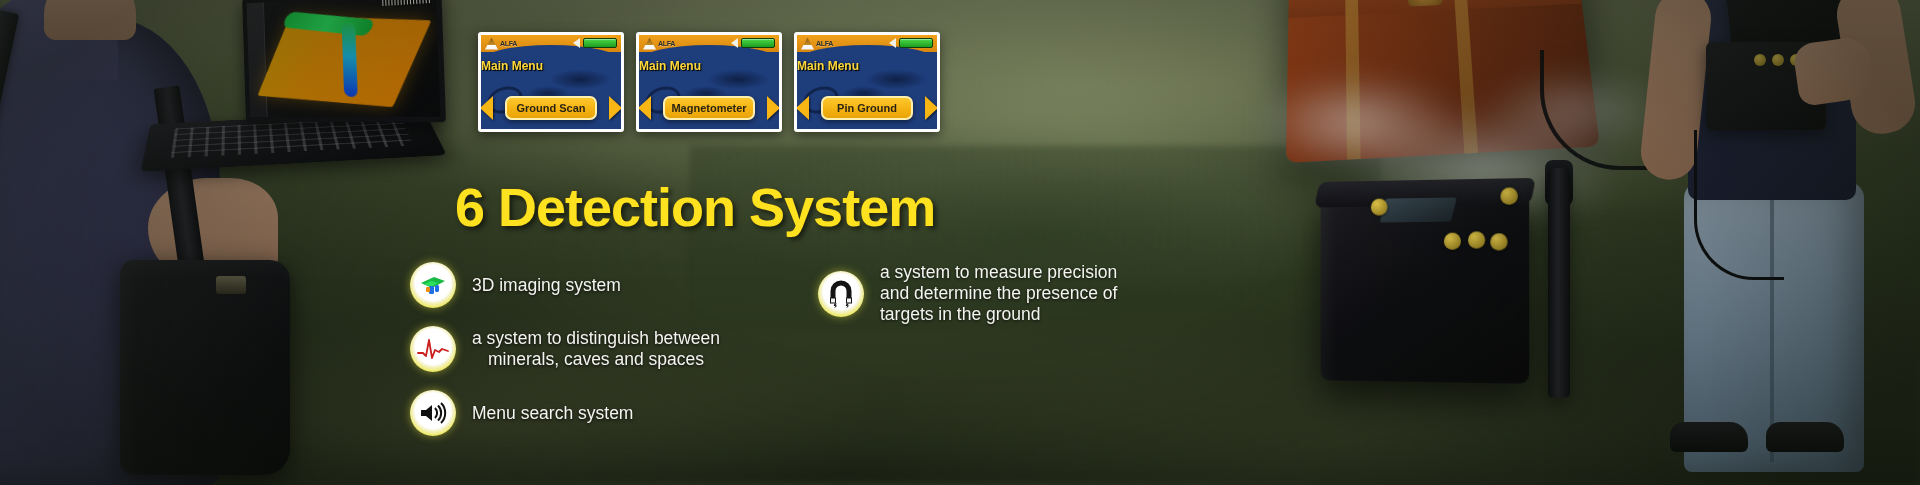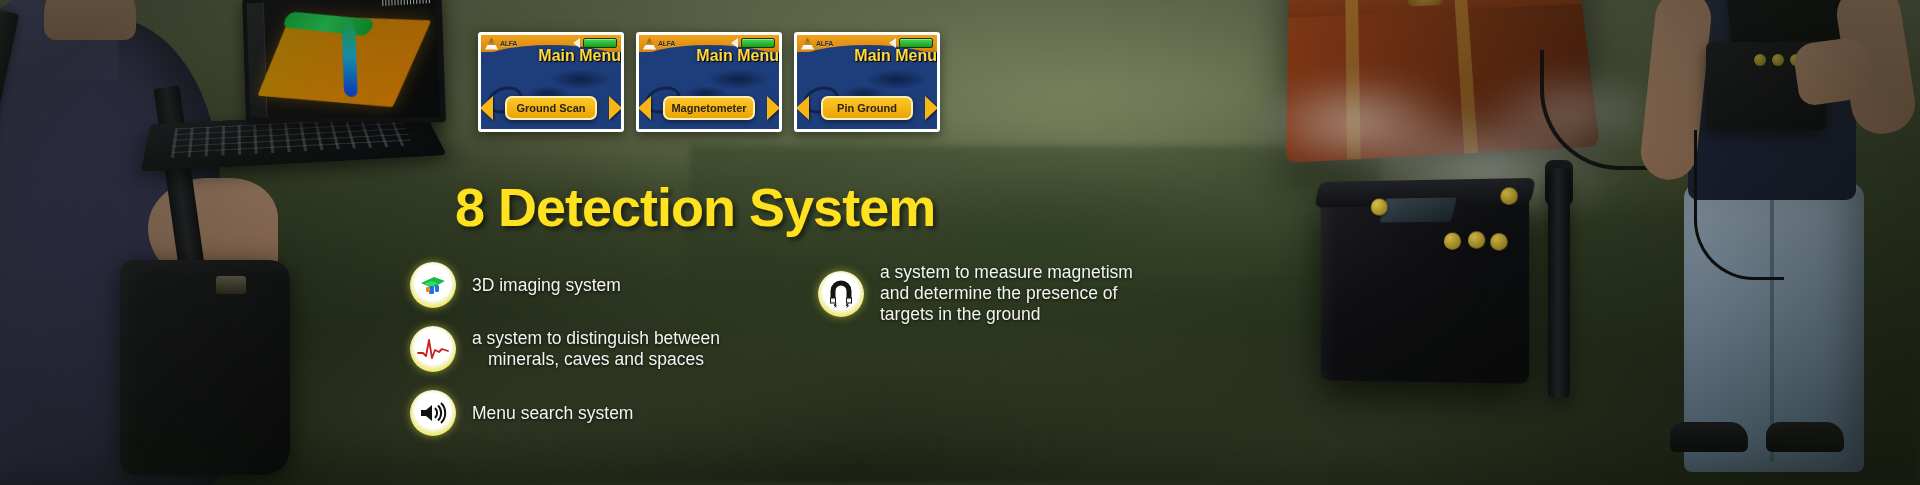--- a/index.html
+++ b/index.html
@@ -207,23 +207,23 @@
     position:relative;
   }
   .battery {
     width:34px; height:10px;
     border:1px solid #0c3d0c;
     border-radius:2px;
     background:linear-gradient(180deg,#4bd94b,#1d9b1d);
     box-shadow:inset 0 1px 0 rgba(255,255,255,.4);
   }
   .card-title {
-    position:absolute; top:12px; left:0; width:100%;
-    text-align:right;
-    font-size:16px; font-weight:bold;
+    position:absolute; top:24px; left:0; width:100%;
+    text-align:left;
+    font-size:12px; font-weight:bold;
     color:#ffd83a;
     text-shadow:1px 1px 0 #000, 0 0 3px rgba(0,0,0,.6);
     z-index:3;
   }
   .card-bgart {
     position:absolute; right:4px; top:26px; width:92px; height:46px;
     background:
       radial-gradient(ellipse 44px 14px at 60% 40%, rgba(12,28,62,.95), transparent 70%),
       radial-gradient(ellipse 30px 10px at 25% 70%, rgba(12,28,62,.9), transparent 70%);
     opacity:.9;
@@ -538,21 +538,21 @@
       <div class="card-bgart2"></div>
       <div class="card-row">
         <span class="arrow arrow-left"></span>
         <span class="pill">Pin Ground</span>
         <span class="arrow arrow-right"></span>
       </div>
     </div>
 
   </div>
 
-  <div class="headline">8 Detection System</div>
+  <div class="headline">6 Detection System</div>
 
   <div class="features">
 
     <div class="fcol left">
 
       <div class="feature">
         <span class="f-icon">
           <svg width="30" height="26" viewBox="0 0 30 26" aria-hidden="true">
             <path d="M3 11 L16 5 L27 9 L14 16 Z" fill="#18b944"></path>
             <path d="M6 12 L13 9 L20 11 L13 15 Z" fill="#2ee05f"></path>
@@ -594,21 +594,21 @@
       <div class="feature">
         <span class="f-icon">
           <svg width="28" height="28" viewBox="0 0 28 28" aria-hidden="true">
             <path d="M6 20 L6 11 A8 8 0 0 1 22 11 L22 20" fill="none" stroke="#141414" stroke-width="5" stroke-linecap="butt"></path>
             <rect x="3.5" y="18" width="5" height="5" fill="#f2f2f2" stroke="#141414" stroke-width="1"></rect>
             <rect x="19.5" y="18" width="5" height="5" fill="#f2f2f2" stroke="#141414" stroke-width="1"></rect>
             <path d="M7.6 23.5 l2.2 0 l-1.4 2 l1.9 0 l-3.1 3 l1.1 -2.6 l-1.6 0 z" fill="#141414"></path>
             <path d="M19.6 23.5 l2.2 0 l-1.4 2 l1.9 0 l-3.1 3 l1.1 -2.6 l-1.6 0 z" fill="#141414"></path>
           </svg>
         </span>
-        <span class="f-text">a system to measure magnetism
+        <span class="f-text">a system to measure precision
 and determine the presence of
 targets in the ground</span>
       </div>
 
     </div>
 
   </div>
 
   <div class="chest">
     <div class="chest-lid"></div>

